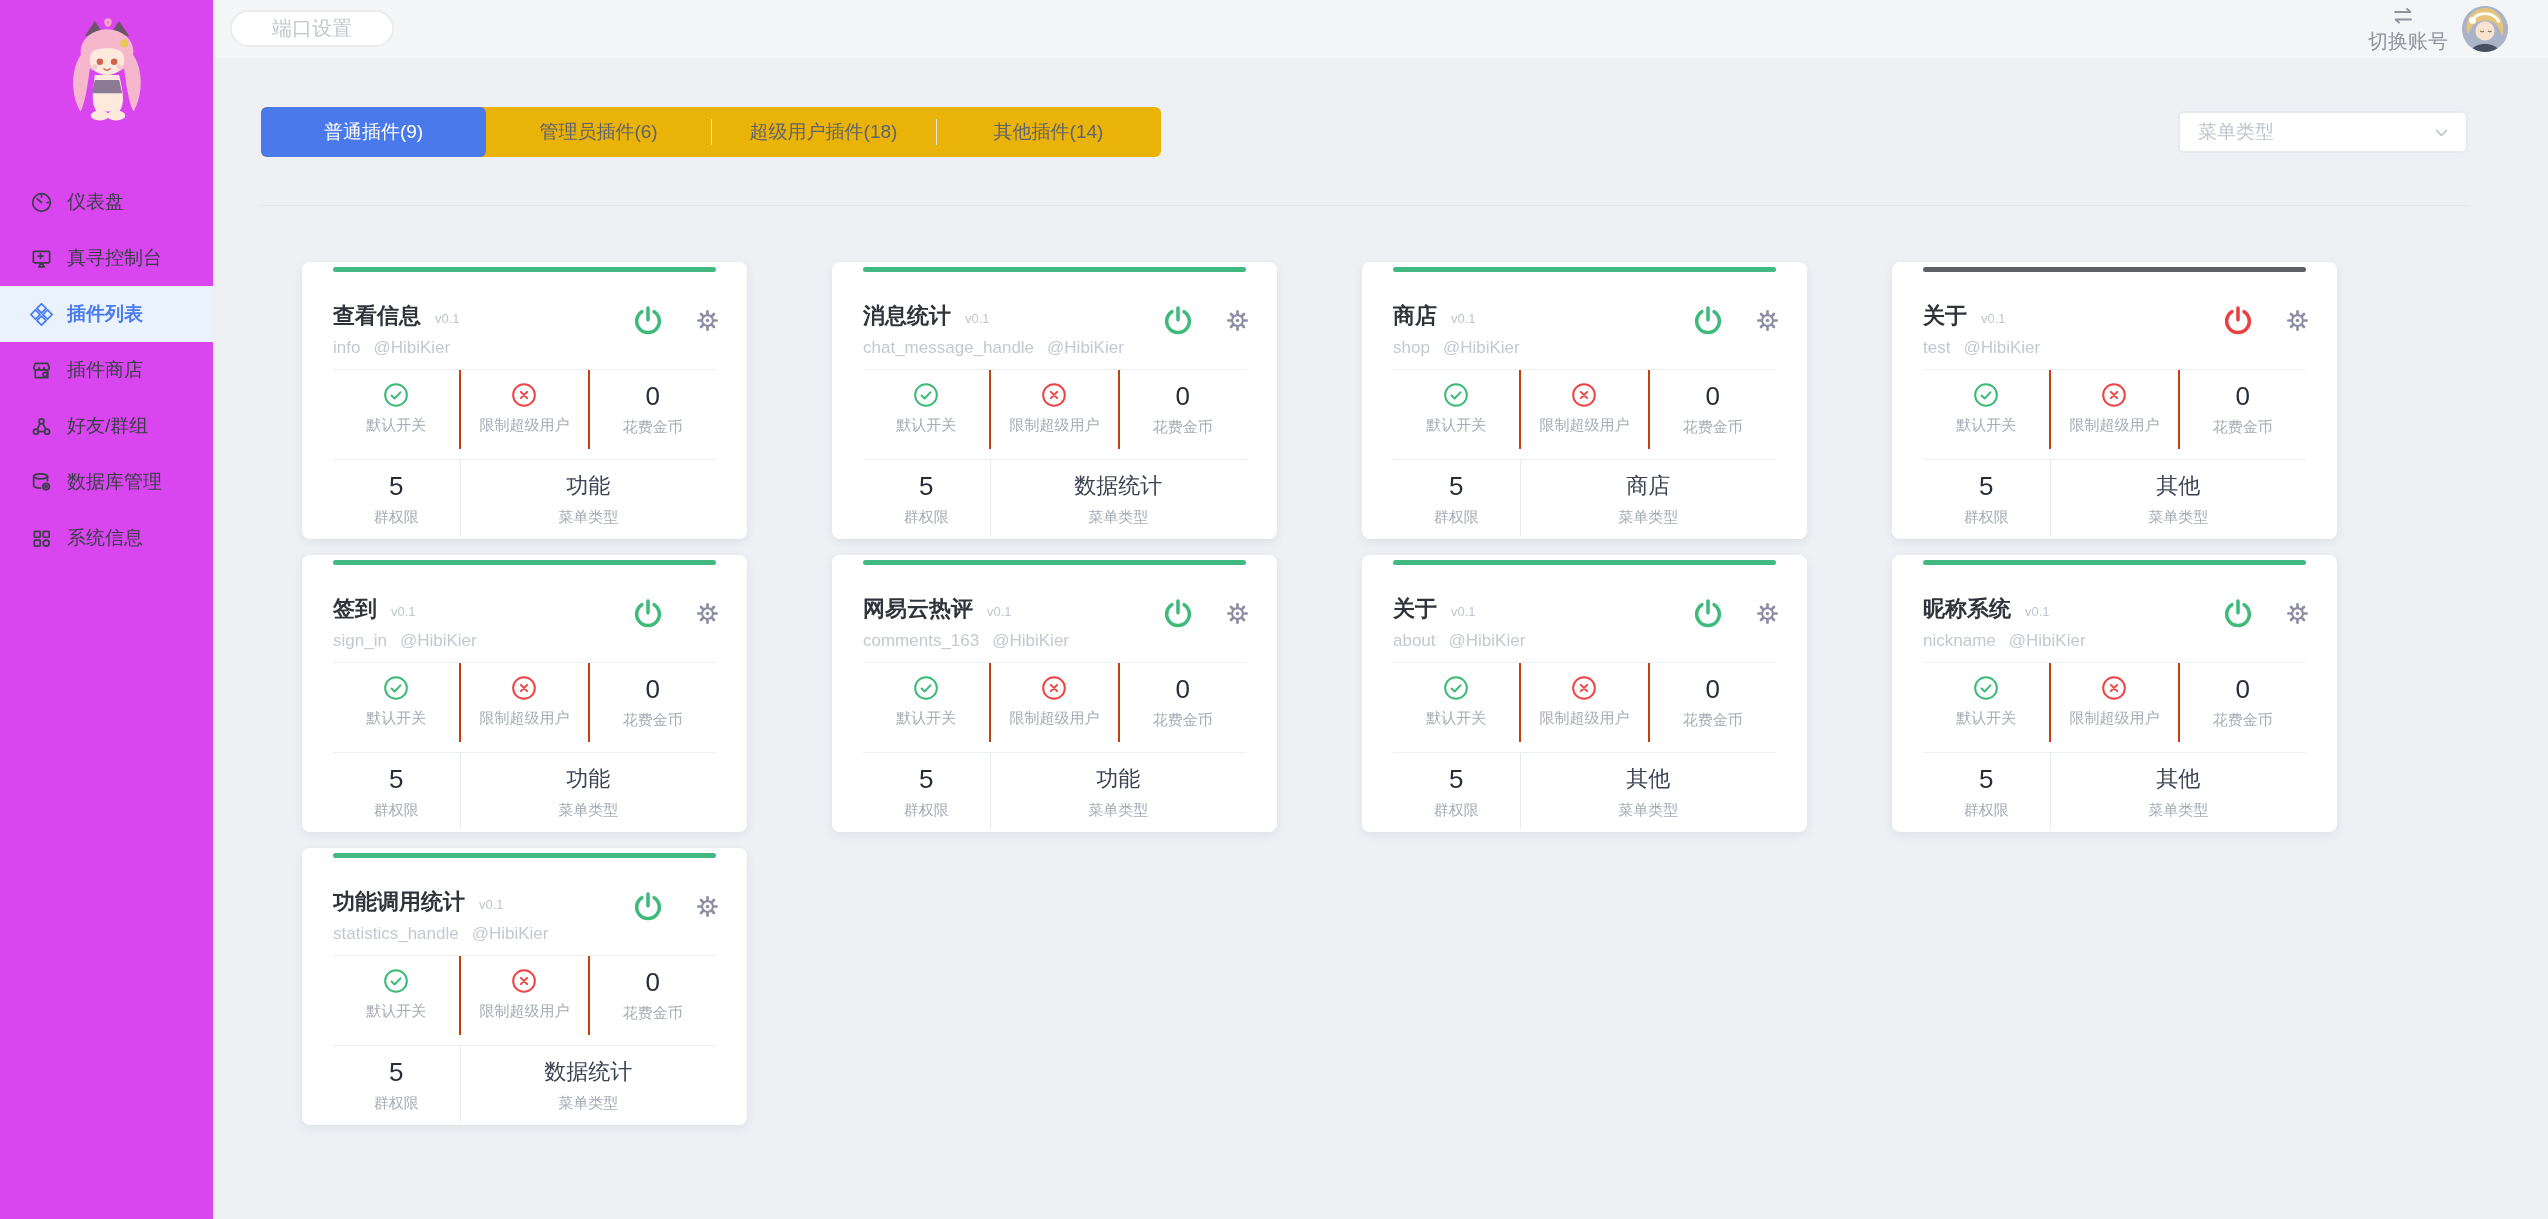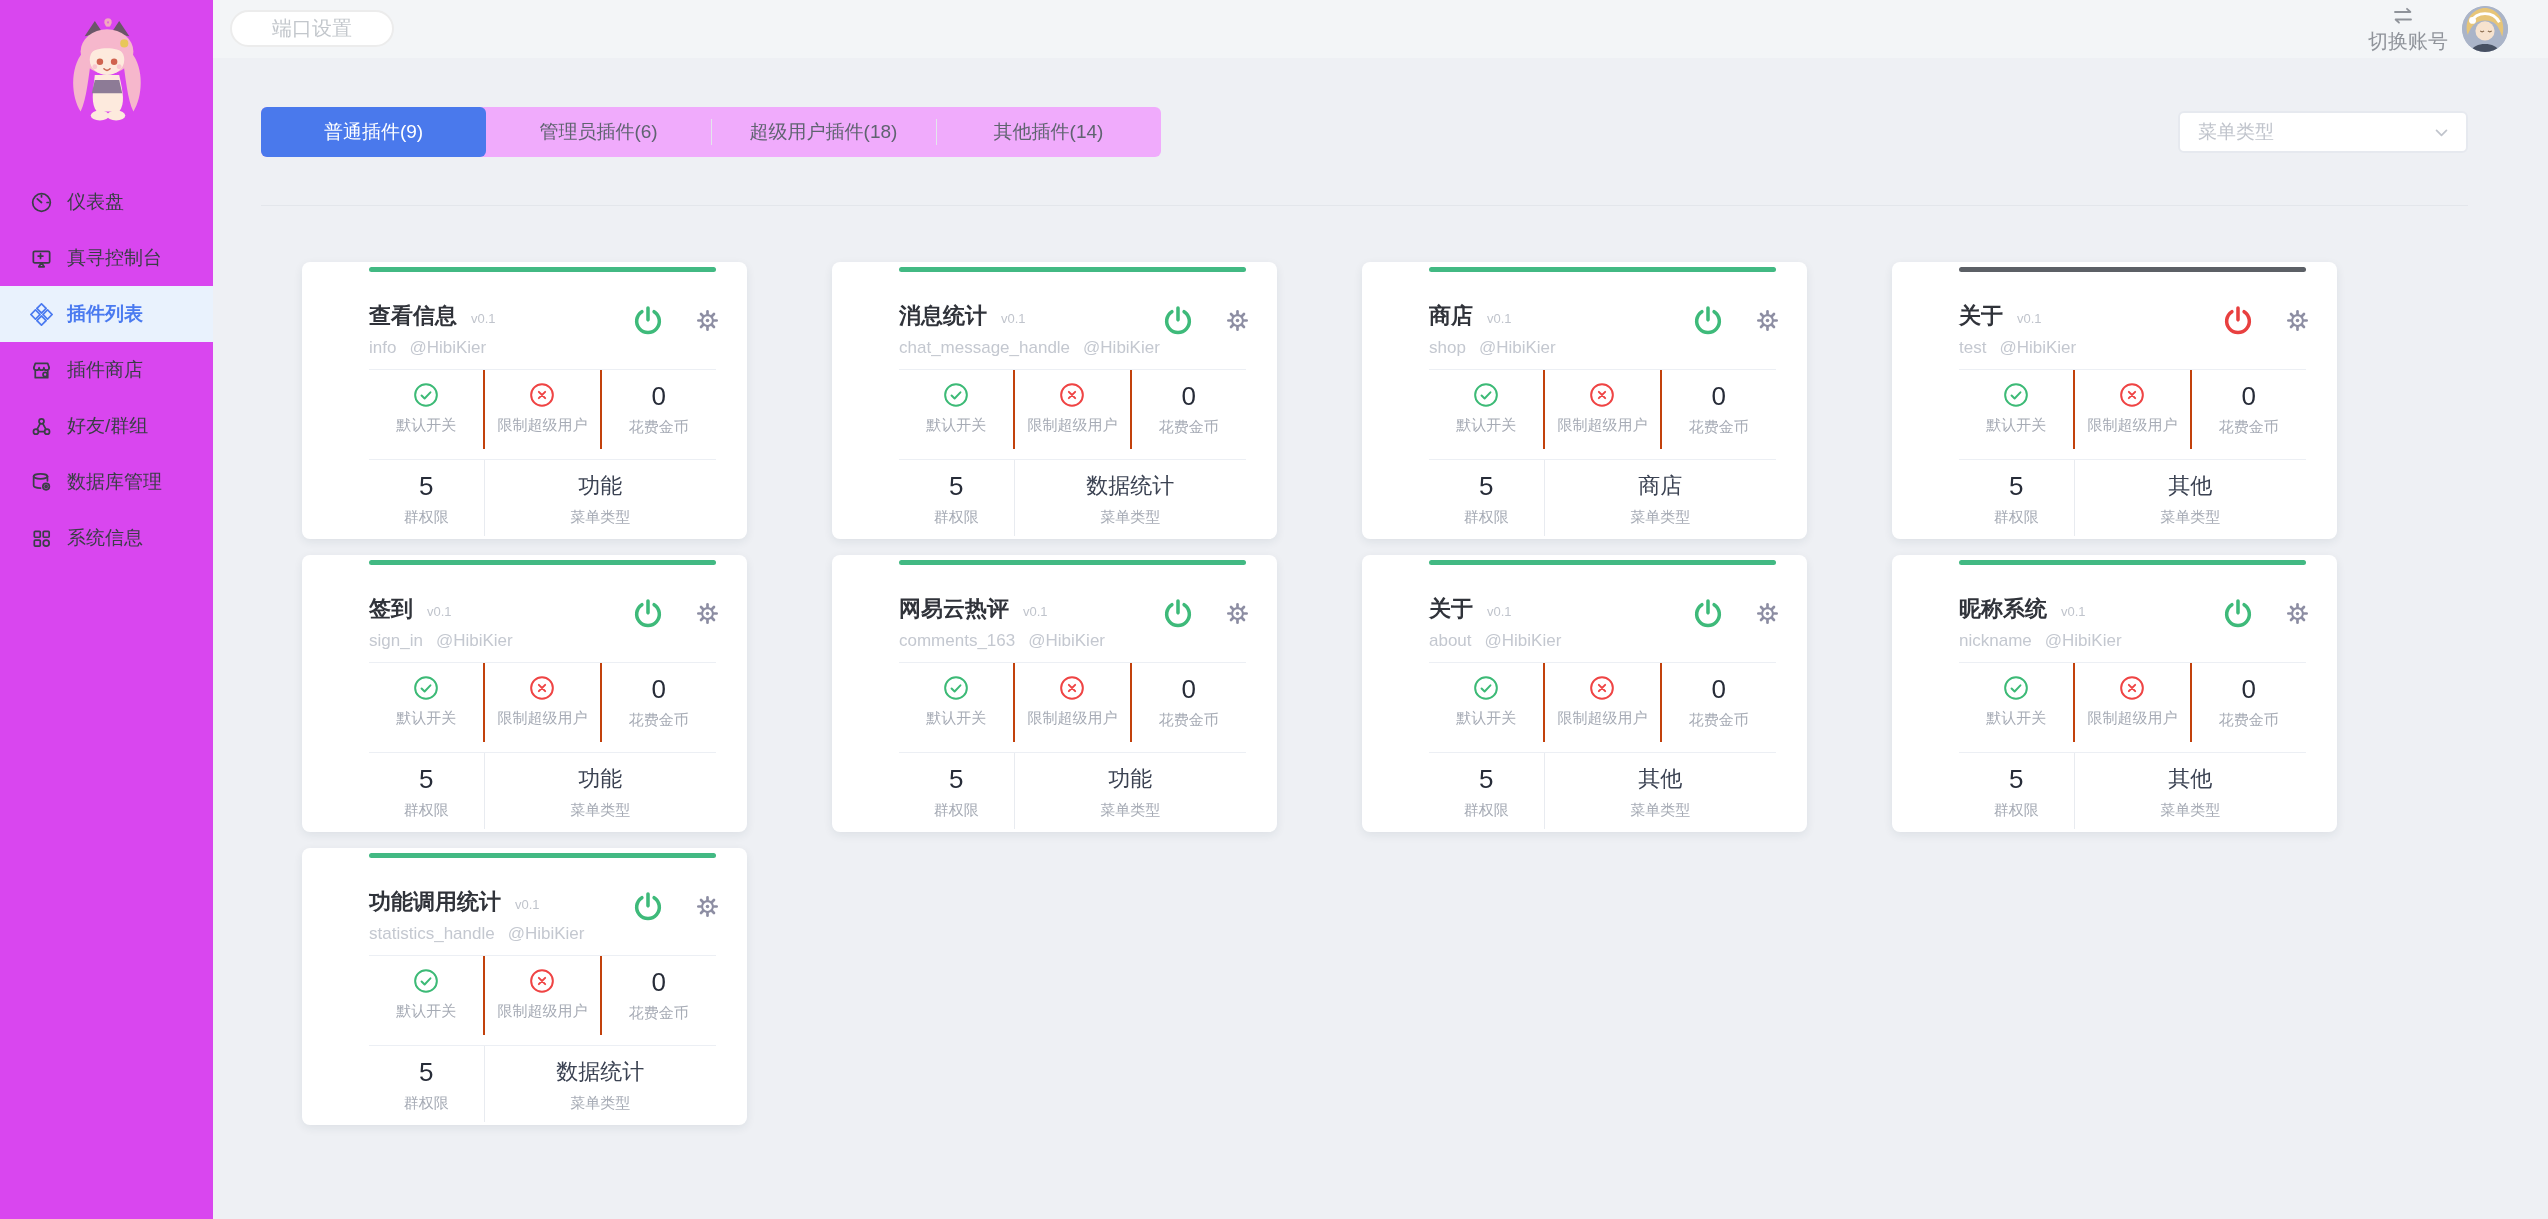--- a/index.html
+++ b/index.html
@@ -31,37 +31,37 @@
   .account { position:absolute; right:40px; top:0; height:58px; display:flex;
     align-items:center; }
   .swap-btn { display:flex; align-items:center; color:#8f939a; font-size:20px; cursor:pointer;flex-direction:column; }
   .swap-btn .sicon { width:24px; height:24px; margin-right:10px; color:#8f939a; }
   .avatar { width:46px; height:46px; border-radius:50%; overflow:hidden; margin-left:14px;
     cursor:pointer; background:#aab4c8; }
 
   
   .toolbar { display:flex; justify-content:space-between; align-items:center;
     margin:49px 80px 0 48px; }
-  .tabbar { display:flex; background:#f0abfc; border-radius:6px; height:50px; }
+  .tabbar { display:flex; background:#eab308; border-radius:6px; height:50px; }
   .tab { width:225px; height:50px; line-height:50px; text-align:center; font-size:19px;
     color:#5f6370; cursor:pointer; position:relative; }
   .tab.active { background:var(--blue); color:#fff; border-radius:6px; }
   .tab:not(.active)+.tab:not(.active)::before { content:""; position:absolute; left:0;
     top:12px; height:26px; width:1px; background:#e3e6eb; }
   .select { width:290px; height:42px; background:#fff; border:2px solid #e6e9ef;
     border-radius:6px; display:flex; align-items:center; justify-content:space-between;
     padding:0 16px 0 18px; color:#c0c4cc; font-size:19px; cursor:pointer; }
   .select .cicon { width:17px; height:17px; color:#c0c4cc; }
   .rule { border-top:1px solid #e3e6eb; margin:48px 80px 0 48px; }
 
   
   .cards { margin:56px 0 0 89px; display:grid;
     grid-template-columns:repeat(4,445px); column-gap:85px; row-gap:16px; }
   .card { width:445px; height:277px; background:#fff; border-radius:8px;
-    box-shadow:0 3px 10px rgba(31,45,61,.08); overflow:hidden;padding-left:36px; }
+    box-shadow:0 3px 10px rgba(31,45,61,.08); overflow:hidden; }
   .accent { height:5px; margin:5px 31px 0; border-radius:3px; background:var(--green); }
   .accent.dark { background:#5c6066; }
   .card-head { display:flex; padding:30px 27px 0 31px; align-items:flex-start; }
   .trow { display:flex; align-items:baseline; line-height:28px; }
   .ptitle { font-size:22px; font-weight:bold; color:#30333a; }
   .pver { font-size:13px; color:#c0c4cc; margin-left:14px; }
   .psub { margin-top:4px; line-height:22px; font-size:17px; color:#c4c8d0; display:flex; gap:13px; }
   .power { width:34px; height:34px; margin-left:auto; margin-right:30px; margin-top:2px;
     cursor:pointer; color:var(--pgreen); }
   .power.off { color:#e84040; }

